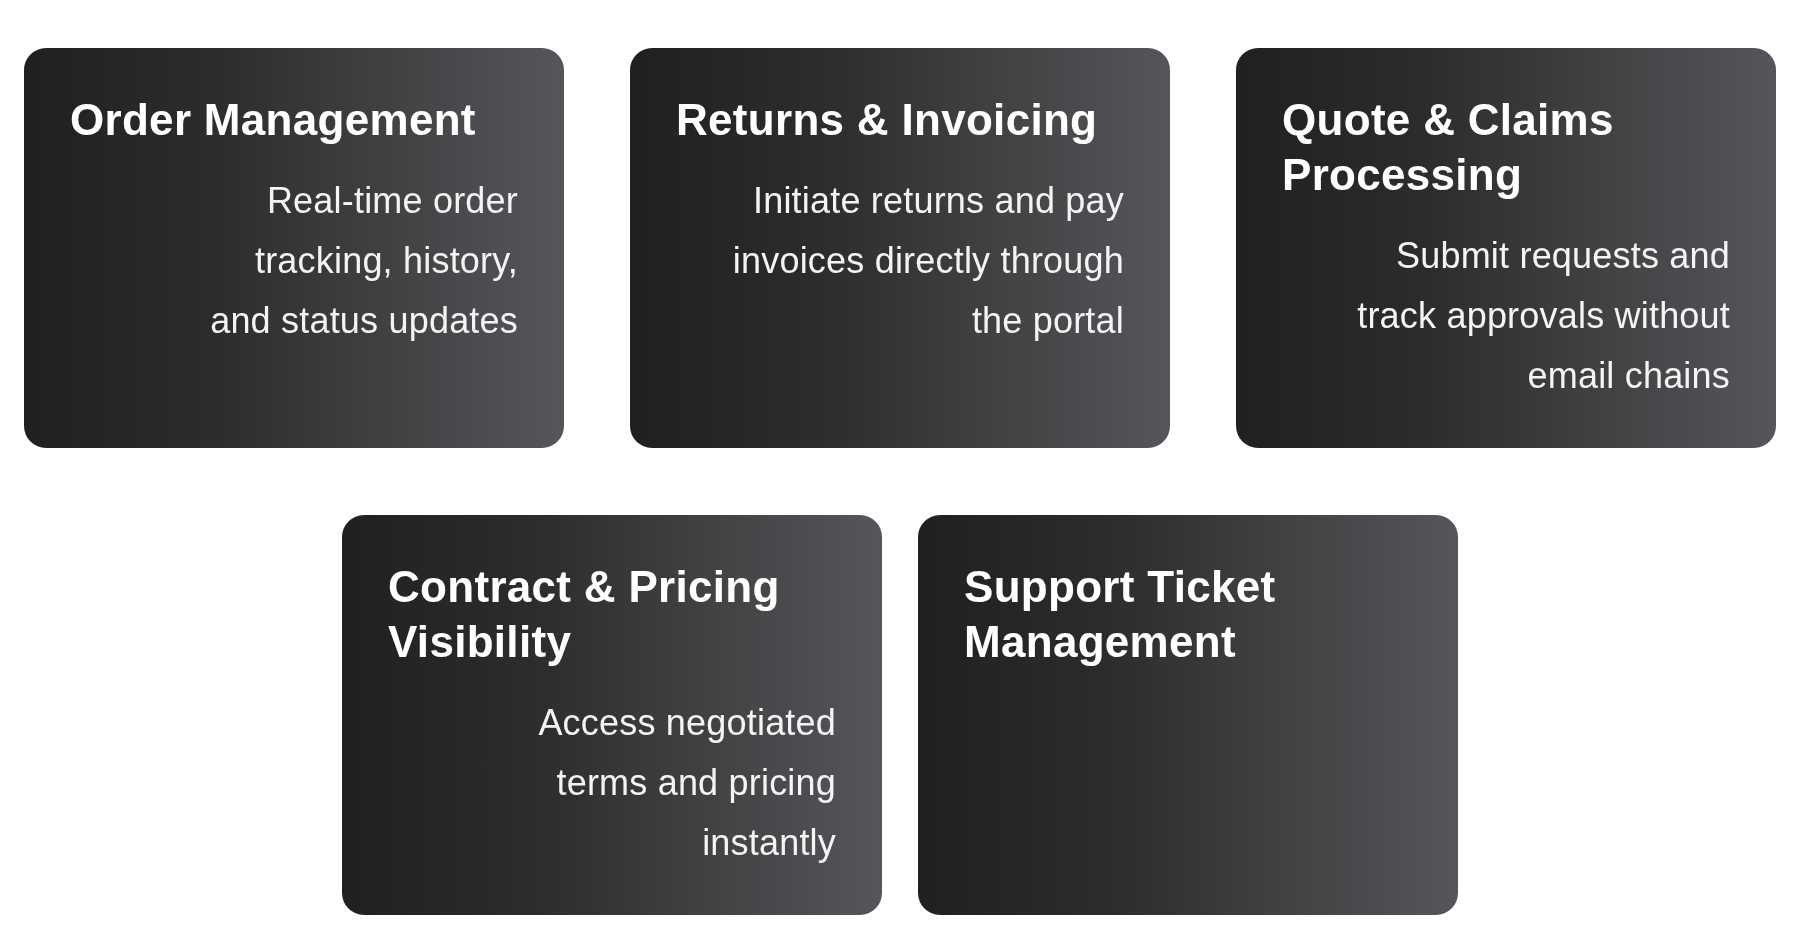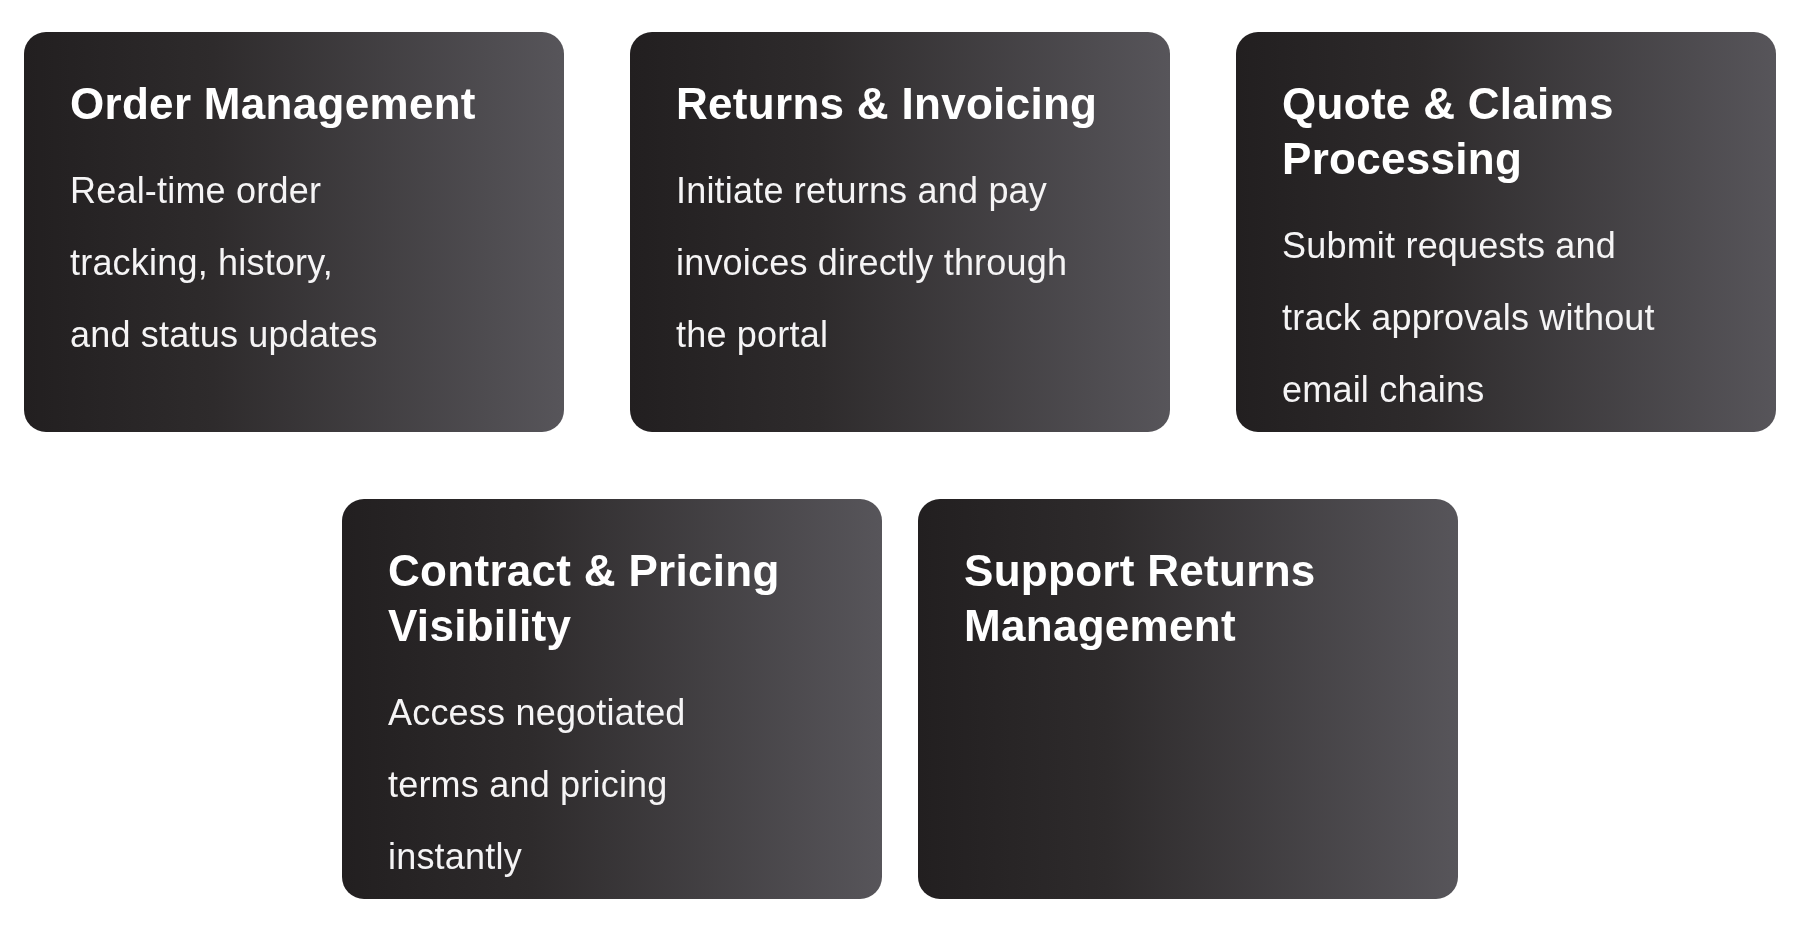--- a/index.html
+++ b/index.html
@@ -8,21 +8,21 @@
     width: 1800px;
     height: 936px;
     background: #ffffff;
     font-family: "Liberation Sans", "DejaVu Sans", sans-serif;
     overflow: hidden;
   }
 
   .features-grid {
     width: 1800px;
     height: 936px;
-    padding-top: 32px;
+    padding-top: 48px;
   }
 
   .card-row {
     display: flex;
     justify-content: center;
     gap: 66px;
   }
 
   .card-row + .card-row {
     margin-top: 67px;
@@ -45,23 +45,24 @@
     line-height: 55px;
     letter-spacing: 0.3px;
     white-space: pre-line;
     margin-bottom: 24px;
   }
 
   .card-body {
     color: #F5F4F5;
     font-size: 36px;
     font-weight: 400;
-    line-height: 72px;
+    line-height: 60px;
     letter-spacing: 0.2px;
     white-space: pre-line;
+    text-align: right;
   }
 </style>
 </head>
 <body>
 
 <div class="features-grid">
 
   <div class="card-row">
 
     <div class="feature-card">
@@ -92,19 +93,19 @@
 
     <div class="feature-card">
       <div class="card-title">Contract &amp; Pricing
 Visibility</div>
       <div class="card-body">Access negotiated
 terms and pricing
 instantly</div>
     </div>
 
     <div class="feature-card">
-      <div class="card-title">Support Returns
+      <div class="card-title">Support Ticket
 Management</div>
     </div>
 
   </div>
 
 </div>
 
 </body></html>

